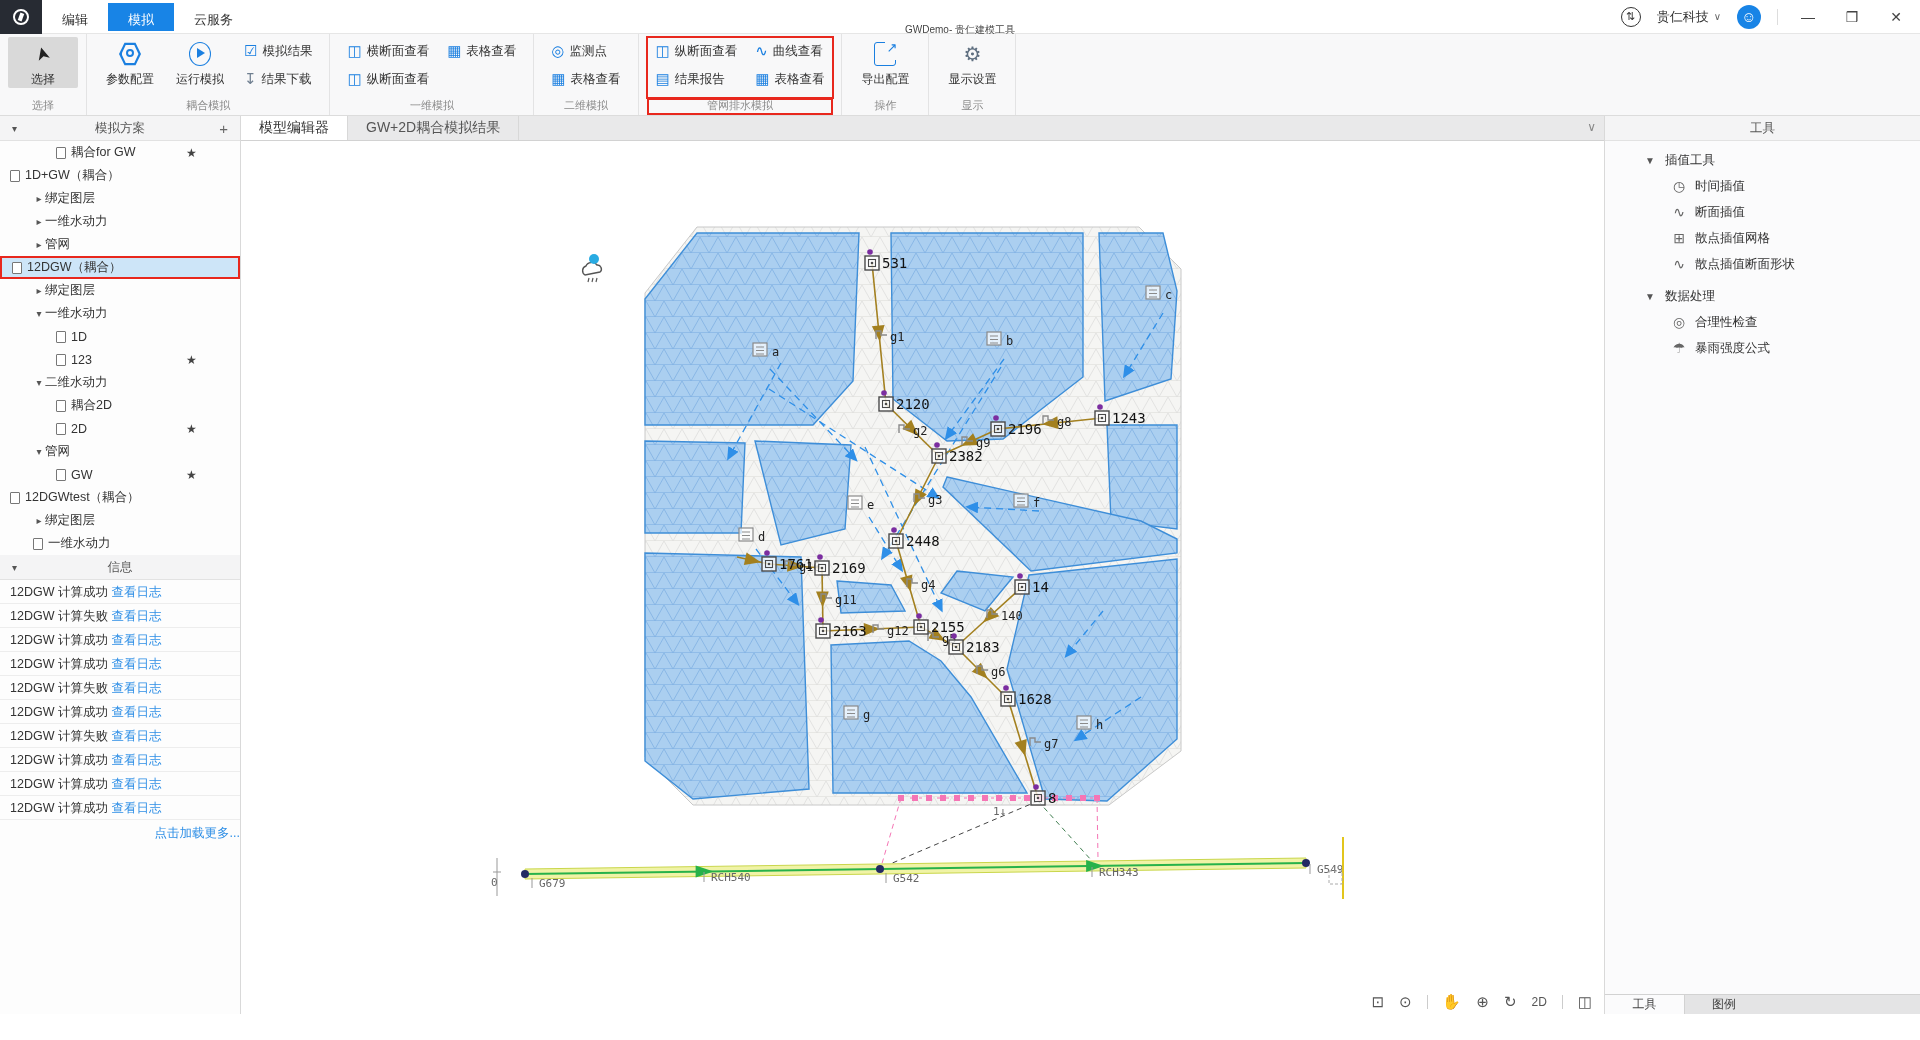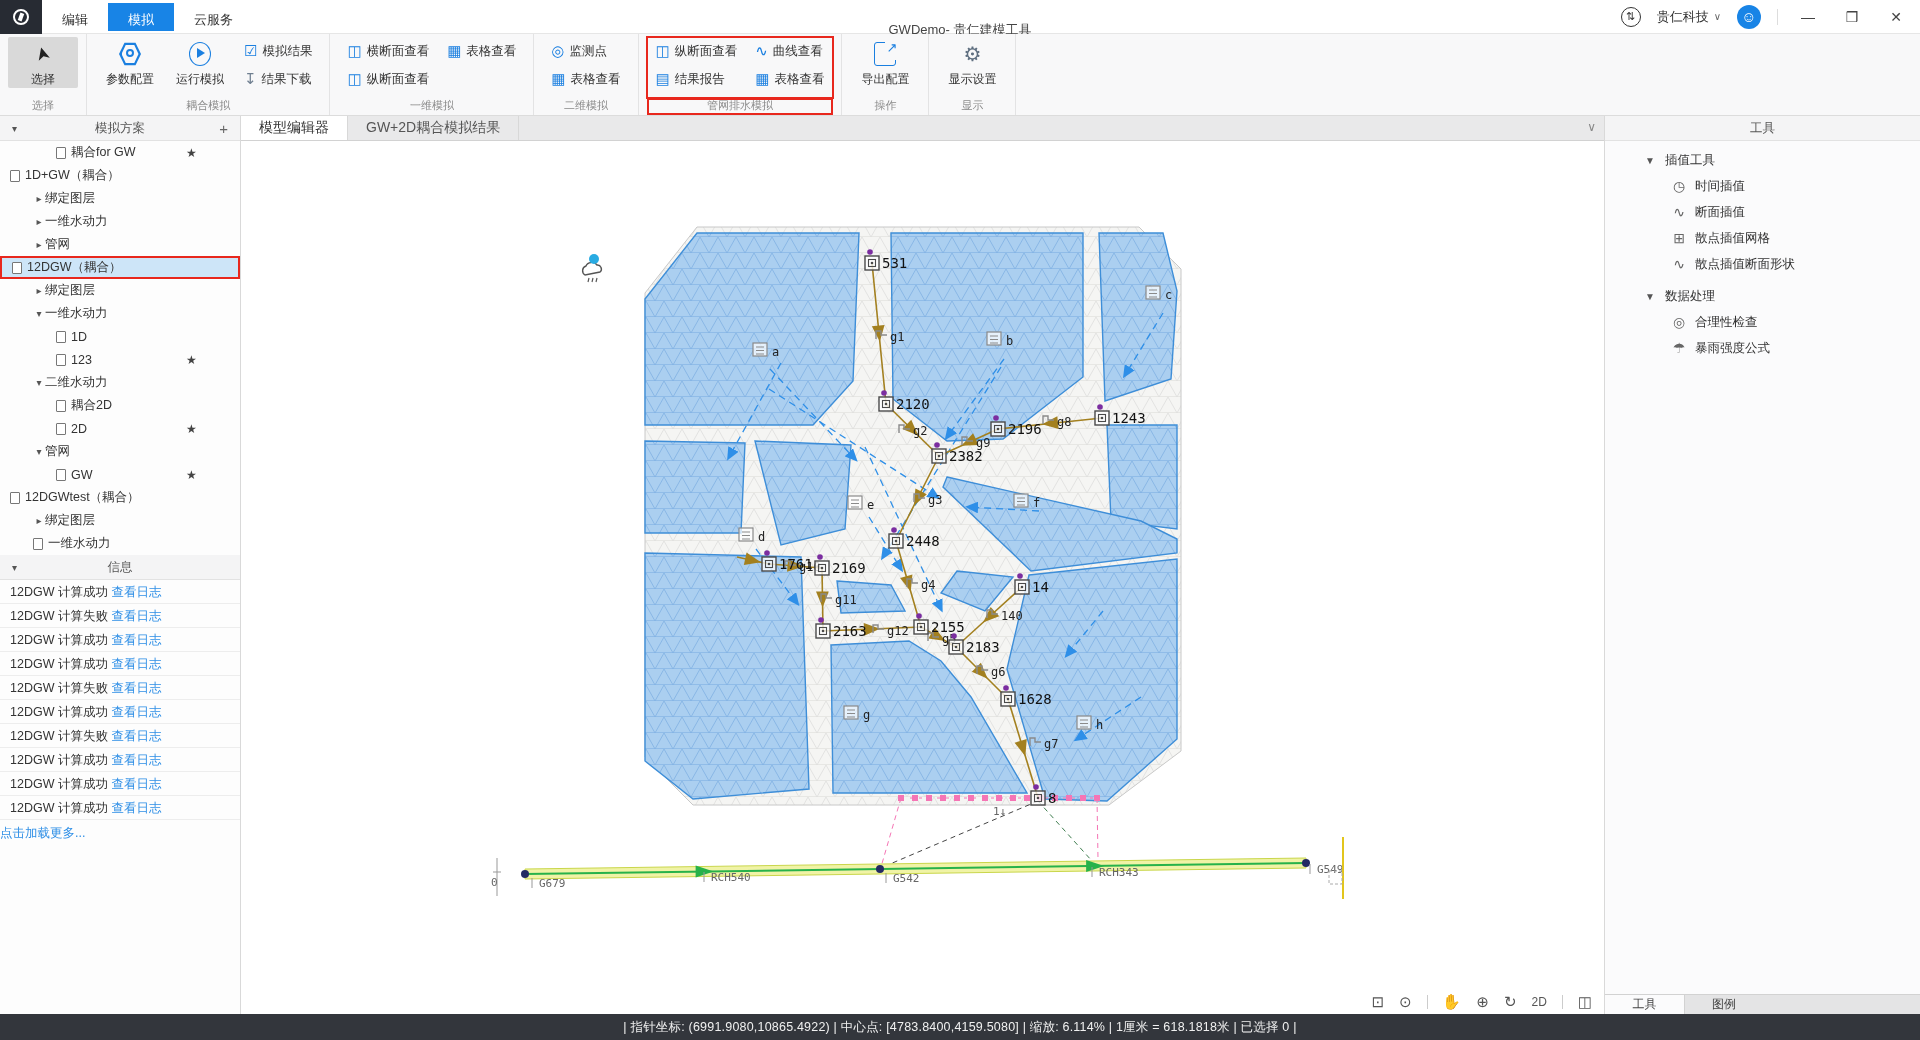--- a/index.html
+++ b/index.html
@@ -6,21 +6,21 @@
   html,body{width:1920px;height:1040px;overflow:hidden;font-family:"Liberation Sans",sans-serif;background:#fff;}
   #app{position:relative;width:1920px;height:1040px;background:#fff;}
 
   
   .titlebar{position:absolute;left:0;top:0;width:1920px;height:34px;background:#fff;border-bottom:1px solid #e6e6e6;display:flex;align-items:center;}
   .logo{width:42px;height:34px;background:#272b33;display:flex;align-items:center;justify-content:center;}
   .logo-glyph{width:16px;height:16px;border:2px solid #fff;border-radius:50%;position:relative;}
   .logo-glyph::after{content:"";position:absolute;left:4px;top:2px;width:4px;height:8px;background:#fff;transform:rotate(20deg);}
   .menu-tab{padding:0 20px;height:28px;line-height:34px;font-size:13px;color:#333;cursor:default;}
   .menu-tab.active{background:#1884e6;color:#fff;}
-  .tb-title{position:absolute;left:0;right:0;text-align:center;font-size:13px;color:#444;pointer-events:none;margin-top:26px;}
+  .tb-title{position:absolute;left:0;right:0;text-align:center;font-size:10px;color:#444;pointer-events:none;margin-top:26px;}
   .tb-right{margin-left:auto;display:flex;align-items:center;gap:16px;padding-right:10px;z-index:2;}
   .circ-ic{width:20px;height:20px;border:1.6px solid #333;border-radius:50%;font-size:11px;line-height:17px;text-align:center;color:#333;}
   .company{font-size:13px;color:#333;}
   .chev{font-size:10px;color:#666;}
   .avatar{width:24px;height:24px;border-radius:50%;background:#1884e6;color:#fff;text-align:center;line-height:24px;font-size:15px;}
   .tb-sep{width:1px;height:16px;background:#ddd;}
   .winbtn{font-size:14px;color:#444;width:28px;text-align:center;}
 
   
   .ribbon{position:absolute;left:0;top:34px;width:1920px;height:82px;background:#f8f8f9;border-bottom:1px solid #dcdcdc;display:flex;align-items:stretch;}
@@ -55,21 +55,21 @@
   .panel-head .ph-title{position:absolute;left:0;right:0;text-align:center;}
   .panel-head .plus{margin-left:auto;margin-right:12px;font-size:15px;color:#666;z-index:1;}
   .tree{overflow:hidden;}
   .tree-row{height:23px;display:flex;align-items:center;font-size:12.5px;color:#333;position:relative;white-space:nowrap;}
   .tree-row.sel{background:#cde5f8;border:2px solid #e8271d;}
   .tri-ic{width:12px;font-size:10px;color:#555;text-align:center;flex:0 0 12px;}
   .file-ic{flex:0 0 10px;width:10px;height:12px;border:1.2px solid #777;border-radius:1px;margin-right:5px;background:#fff;}
   .tree-star{position:absolute;left:186px;color:#444;font-size:12px;}
   .info-row{height:24px;line-height:24px;font-size:12.5px;color:#333;padding-left:10px;border-bottom:1px solid #ededed;white-space:nowrap;}
   .info-row a{color:#2f8fe6;text-decoration:none;}
-  .more-link{height:26px;line-height:26px;text-align:left;font-size:12.5px;color:#2f8fe6;}
+  .more-link{height:26px;line-height:26px;text-align:right;font-size:12.5px;color:#2f8fe6;padding-left:25px;}
 
   
   .canvas{position:absolute;left:241px;top:116px;right:316px;bottom:26px;background:#fff;}
   .tabbar{height:25px;background:#e9e9ea;border-bottom:1px solid #d2d2d2;display:flex;align-items:stretch;position:relative;}
   .ctab{padding:0 18px;font-size:14px;color:#555;display:flex;align-items:center;border-right:1px solid #d8d8d8;background:#e9e9ea;}
   .ctab.active{background:#fff;color:#333;}
   .tab-chev{position:absolute;right:8px;top:4px;color:#888;font-size:12px;}
   #map-wrap{position:absolute;left:0;top:25px;right:0;bottom:0;overflow:hidden;}
   .map-tools{position:absolute;right:12px;bottom:3px;display:flex;align-items:center;gap:15px;color:#555;font-size:15px;z-index:5;}
   .map-tools .mt{line-height:18px;}
@@ -651,16 +651,13 @@
           <span class="tic">☂</span>
           <span>暴雨强度公式</span>
         </div>
       </div>
     <div class="rp-bottom">
         <div class="rp-tab active">工具</div>
         <div class="rp-tab">图例</div>
       </div>
   </div>
 
-  <div class="statusbar">
-    <span>|  指针坐标: (6991.9080,10865.4922)   |  中心点: [4783.8400,4159.5080]   |  缩放: 6.114%   |  1厘米 = 618.1818米   |  已选择 0   |</span>
-  </div>
 </div>
 
 </body></html>

